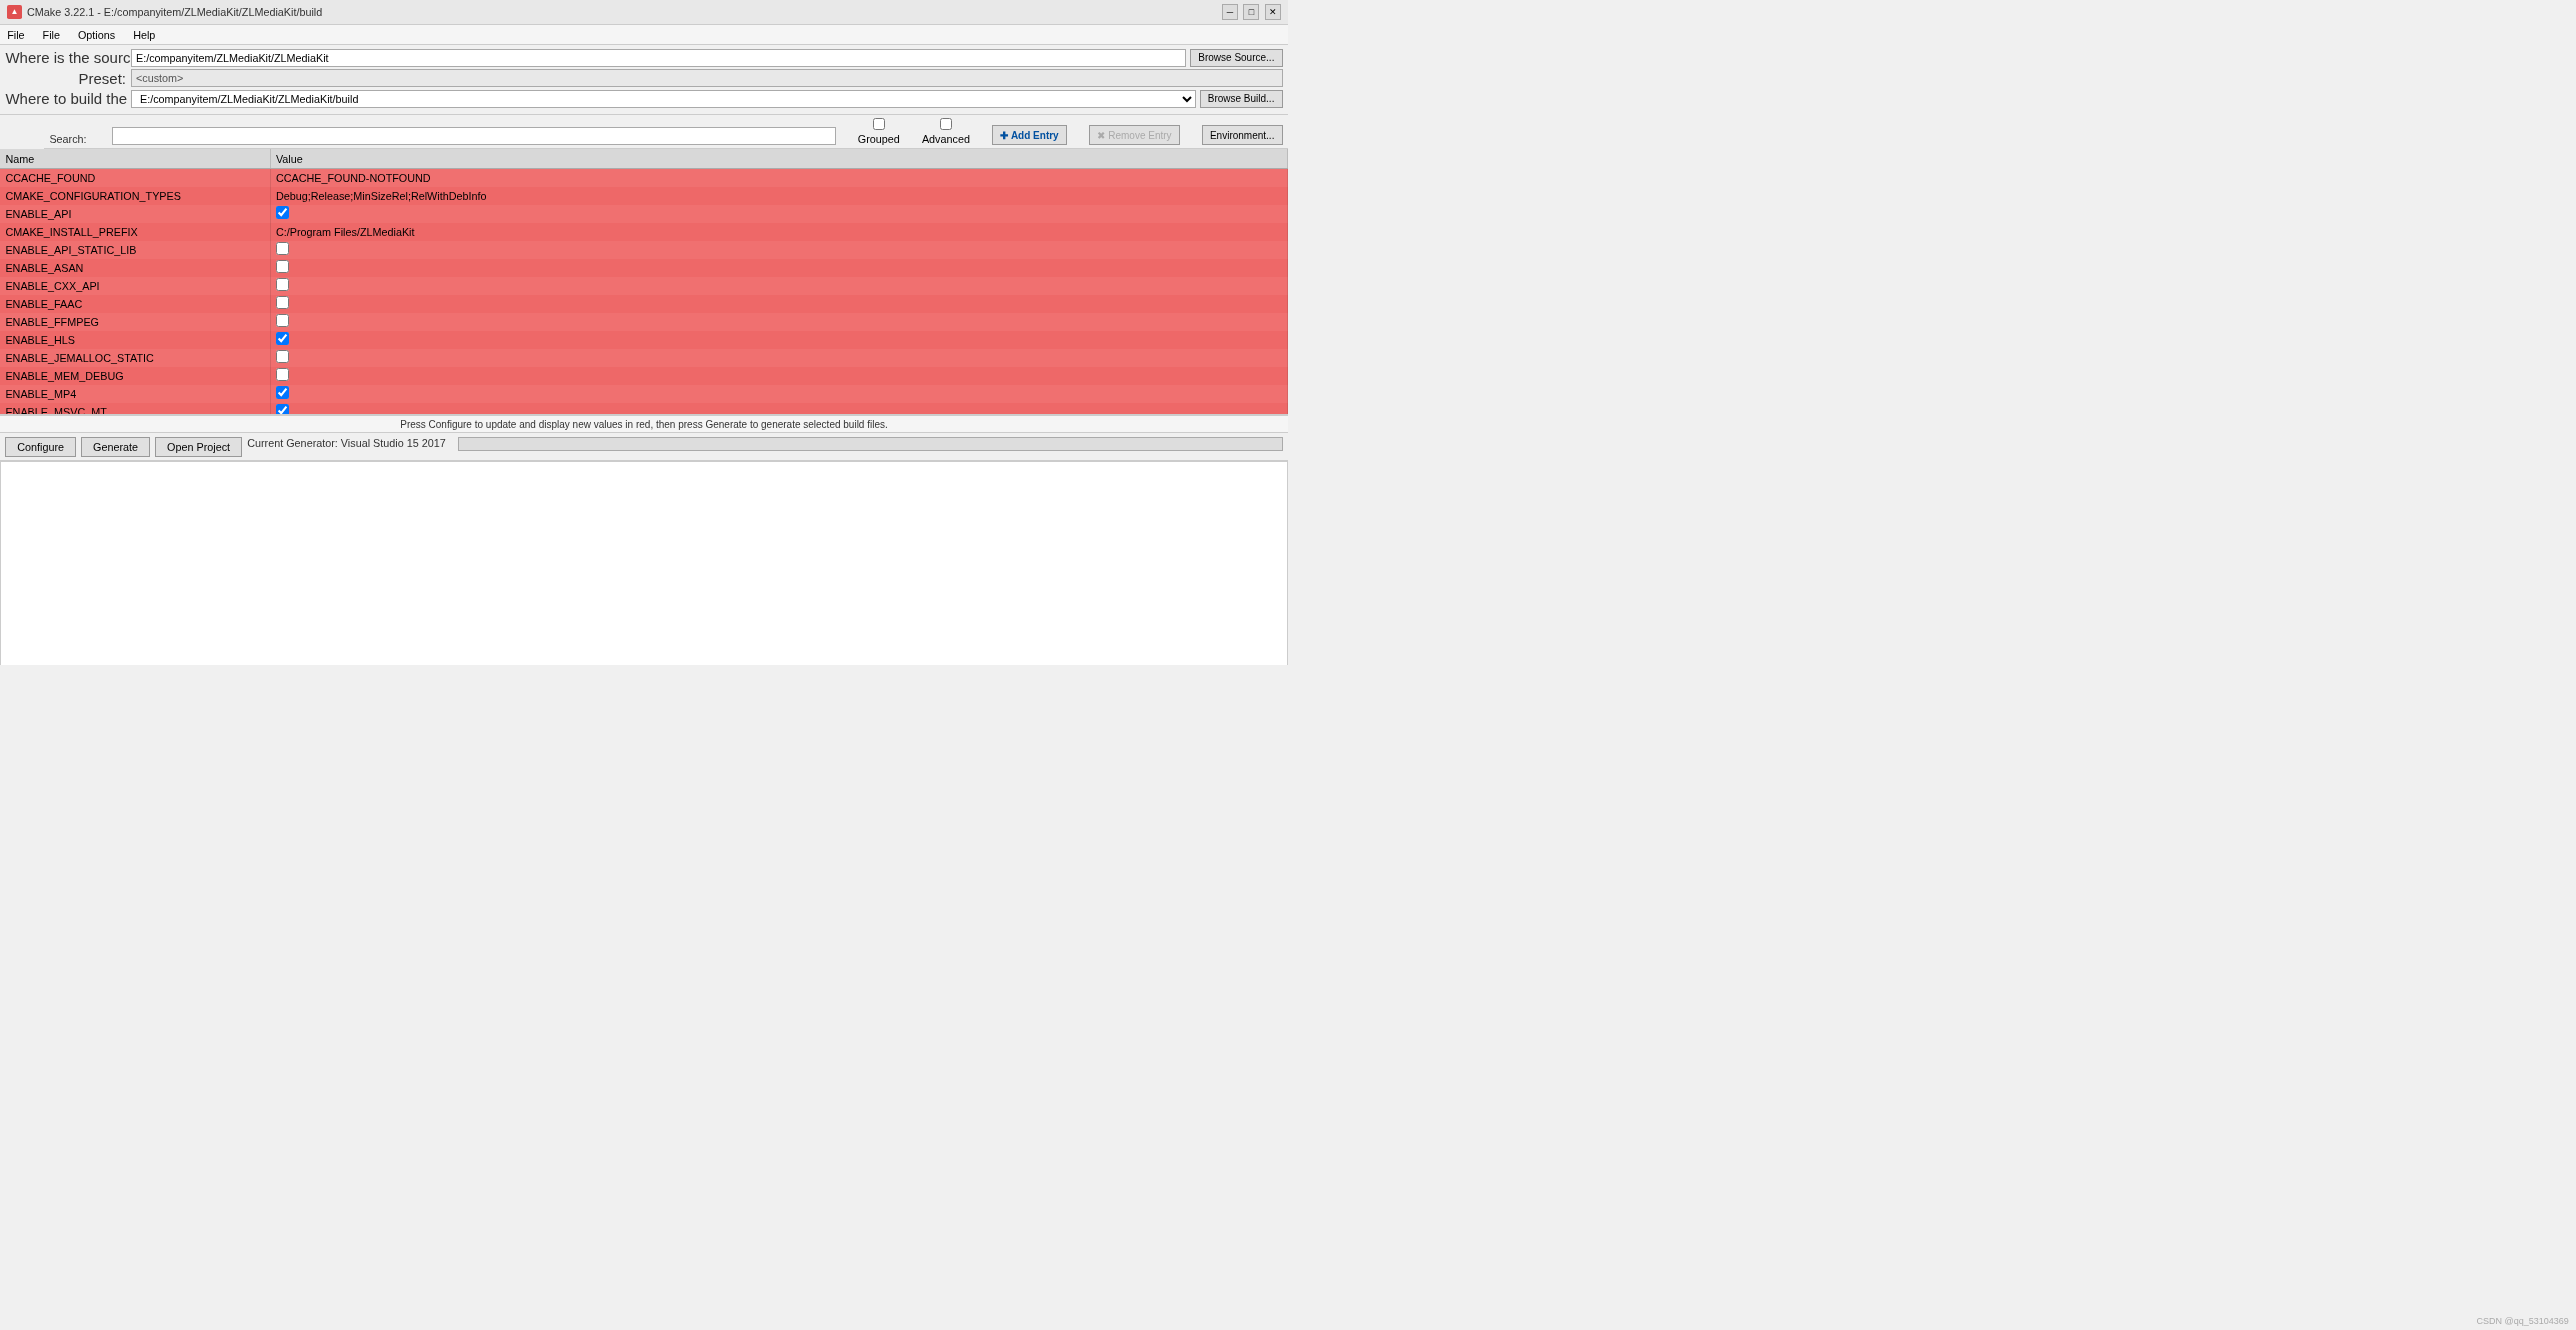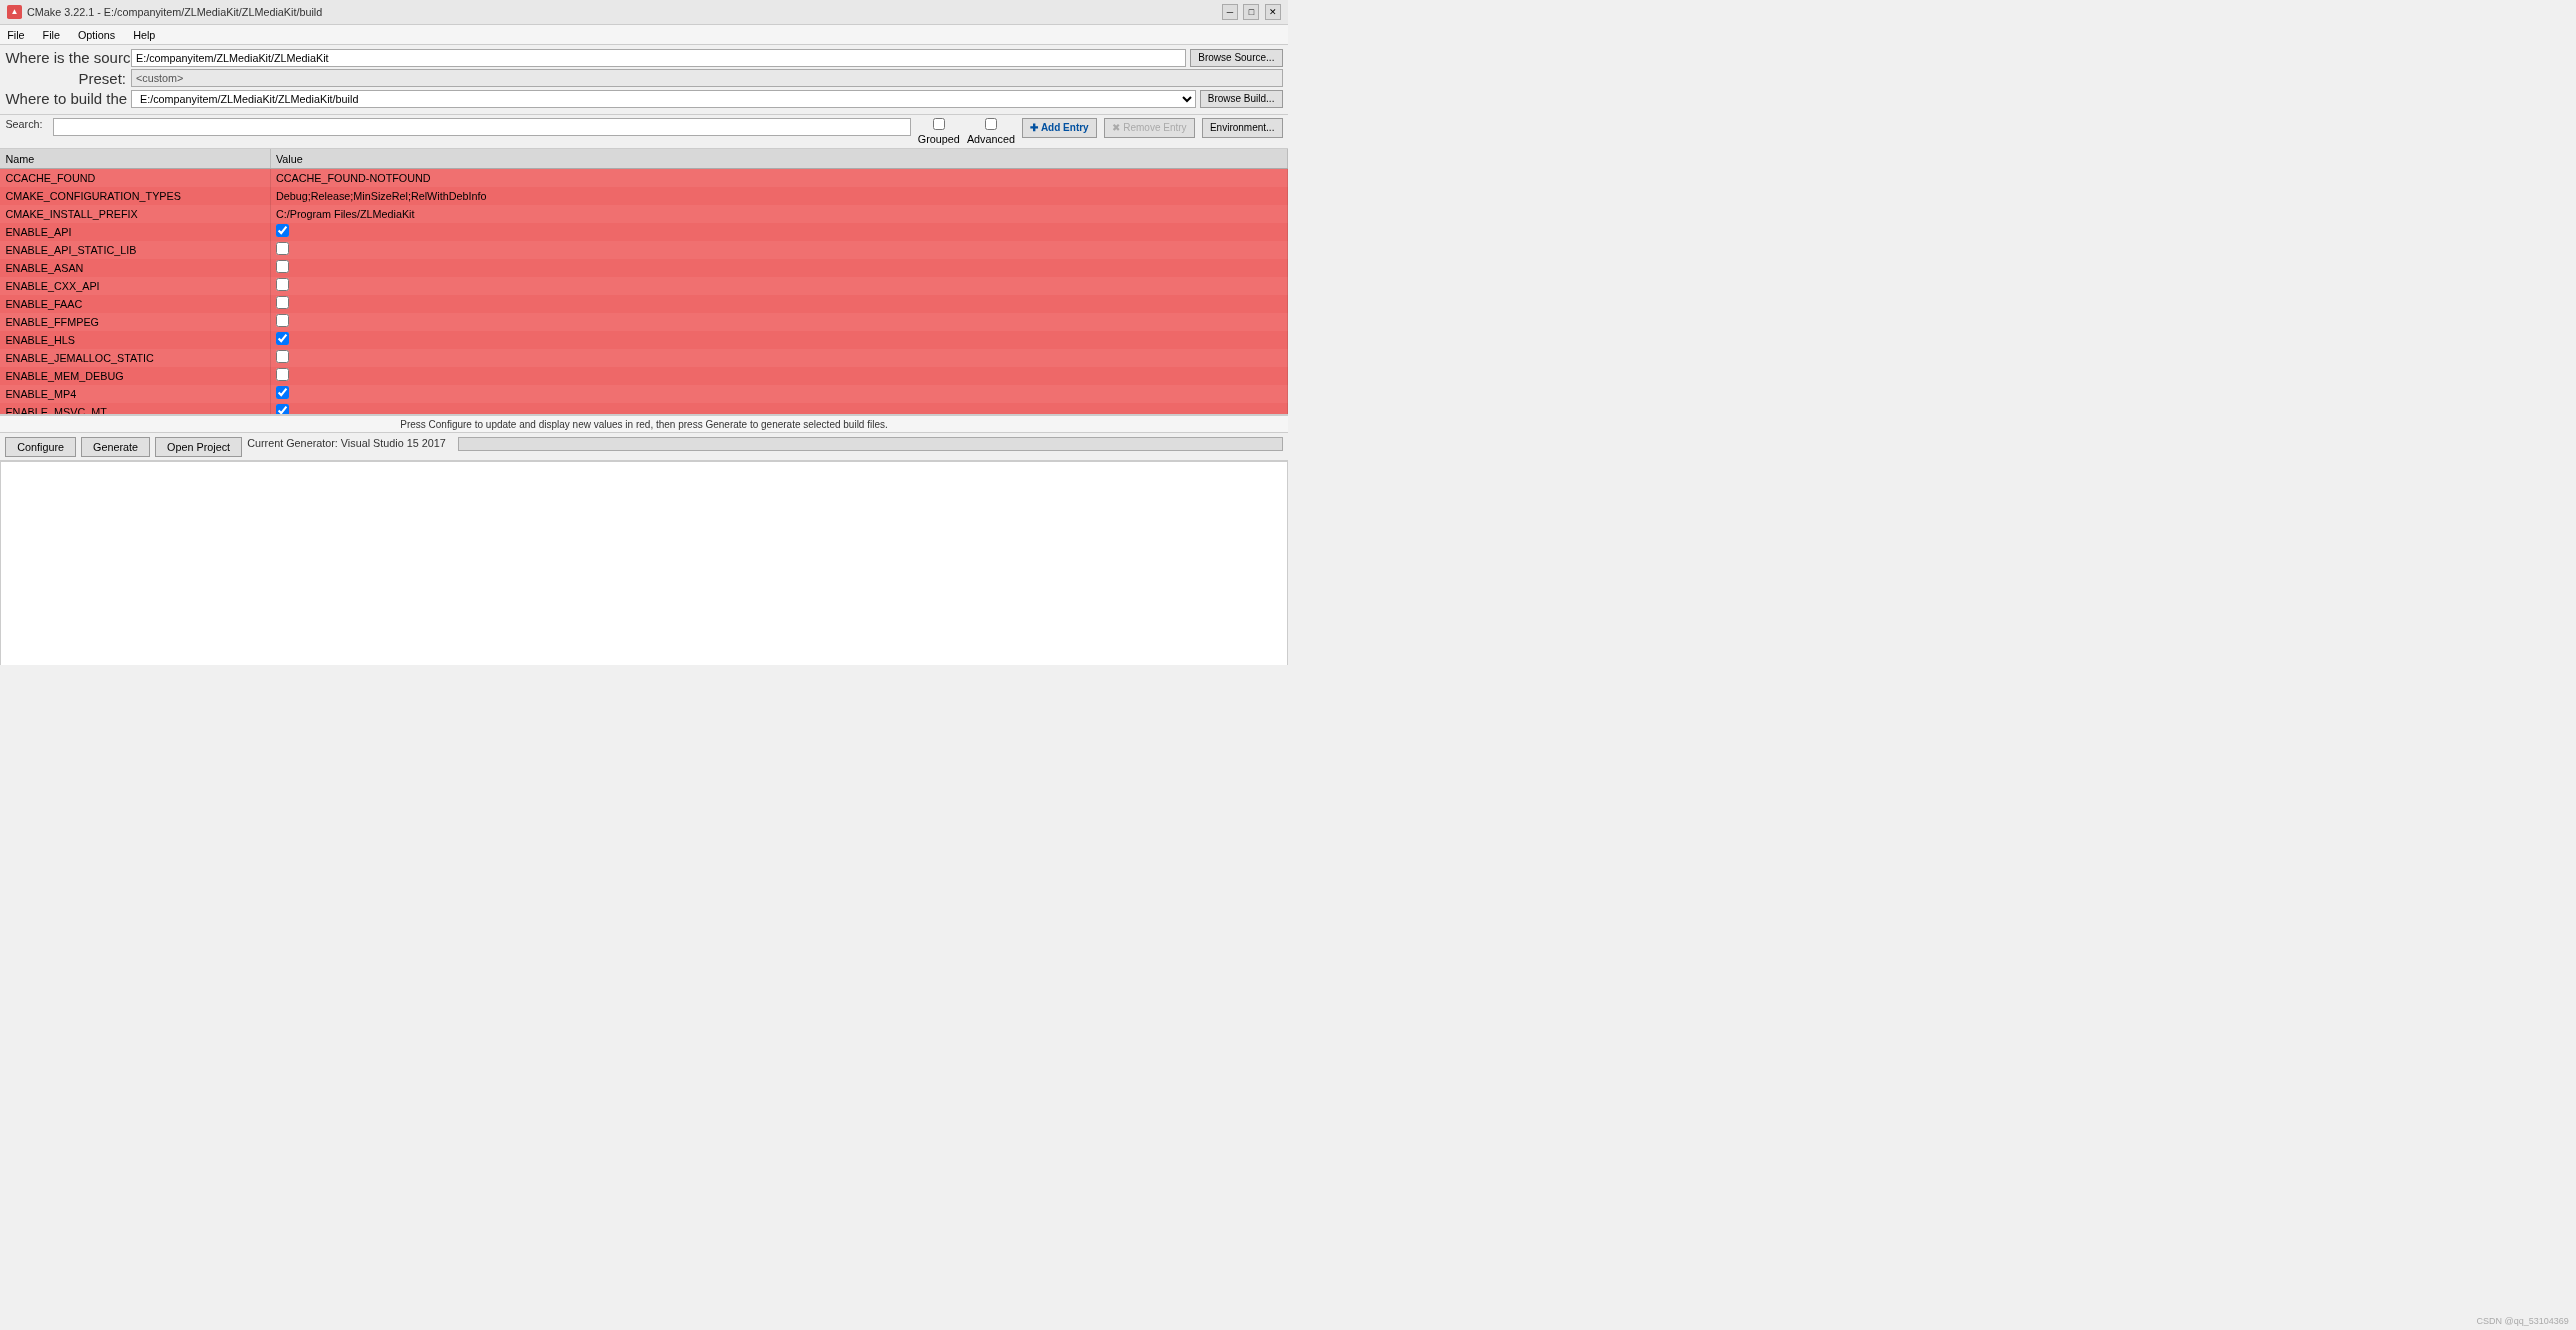--- a/index.html
+++ b/index.html
@@ -114,25 +114,26 @@
       flex: 1;
       height: 18px;
       border: 0.9px solid #aaa;
       background: white;
       padding: 0.9px 3.6px;
       font-size: 10.8px;
     }
     
     .toolbar-row {
       display: flex;
-      align-items: flex-start;
+      align-items: flex-end;
       padding: 2.7px 5.4px;
       background: #f0f0f0;
       border-bottom: 0.9px solid #ccc;
-      gap: 7px;
+      gap: 22px;
+      margin-left: 44px;
     }
     .search-label {
       font-size: 10.8px;
       color: #333;
       margin-right: 3.6px;
     }
     .search-input {
       flex: 1;
       height: 18px;
       border: 0.9px solid #aaa;
@@ -344,26 +345,26 @@
     <tbody id="table-body">
     <tr class="red-row">
           <td>CCACHE_FOUND</td>
           <td>CCACHE_FOUND-NOTFOUND</td>
         </tr>
         <tr class="red-row">
           <td>CMAKE_CONFIGURATION_TYPES</td>
           <td>Debug;Release;MinSizeRel;RelWithDebInfo</td>
         </tr>
         <tr class="red-row">
+          <td>ENABLE_API</td>
+          <td><input type="checkbox" checked="" style=""></td>
+        </tr>
+        <tr class="red-row">
           <td>CMAKE_INSTALL_PREFIX</td>
           <td>C:/Program Files/ZLMediaKit</td>
-        </tr>
-        <tr class="red-row">
-          <td>ENABLE_API</td>
-          <td><input type="checkbox" checked="" style=""></td>
         </tr>
         <tr class="red-row">
           <td>ENABLE_API_STATIC_LIB</td>
           <td><input type="checkbox" style=""></td>
         </tr>
         <tr class="red-row">
           <td>ENABLE_ASAN</td>
           <td><input type="checkbox" style=""></td>
         </tr>
         <tr class="red-row">

